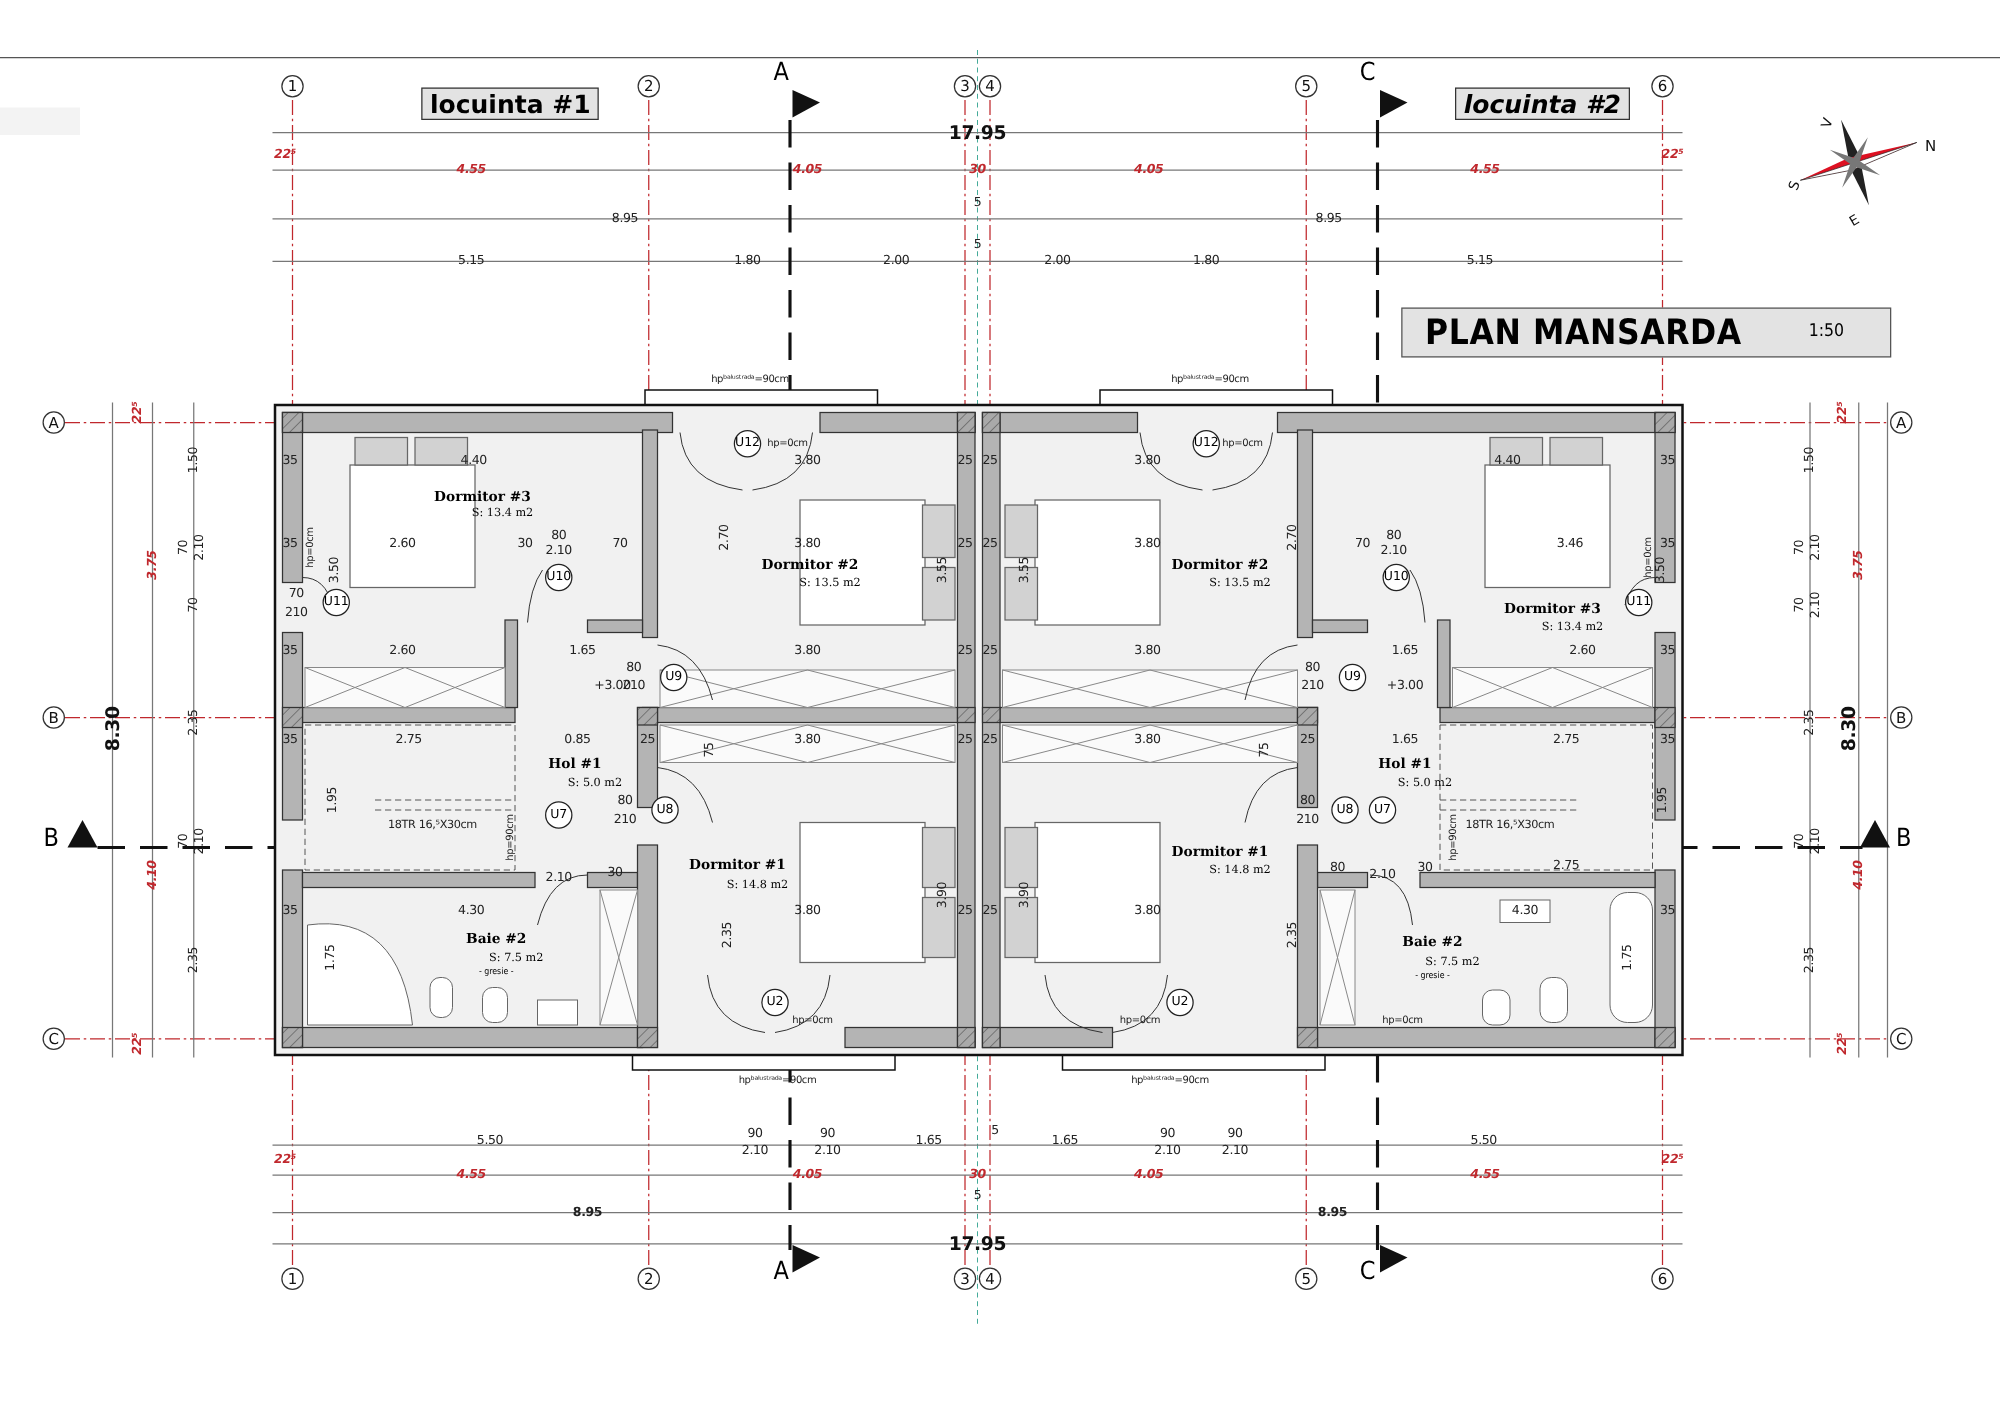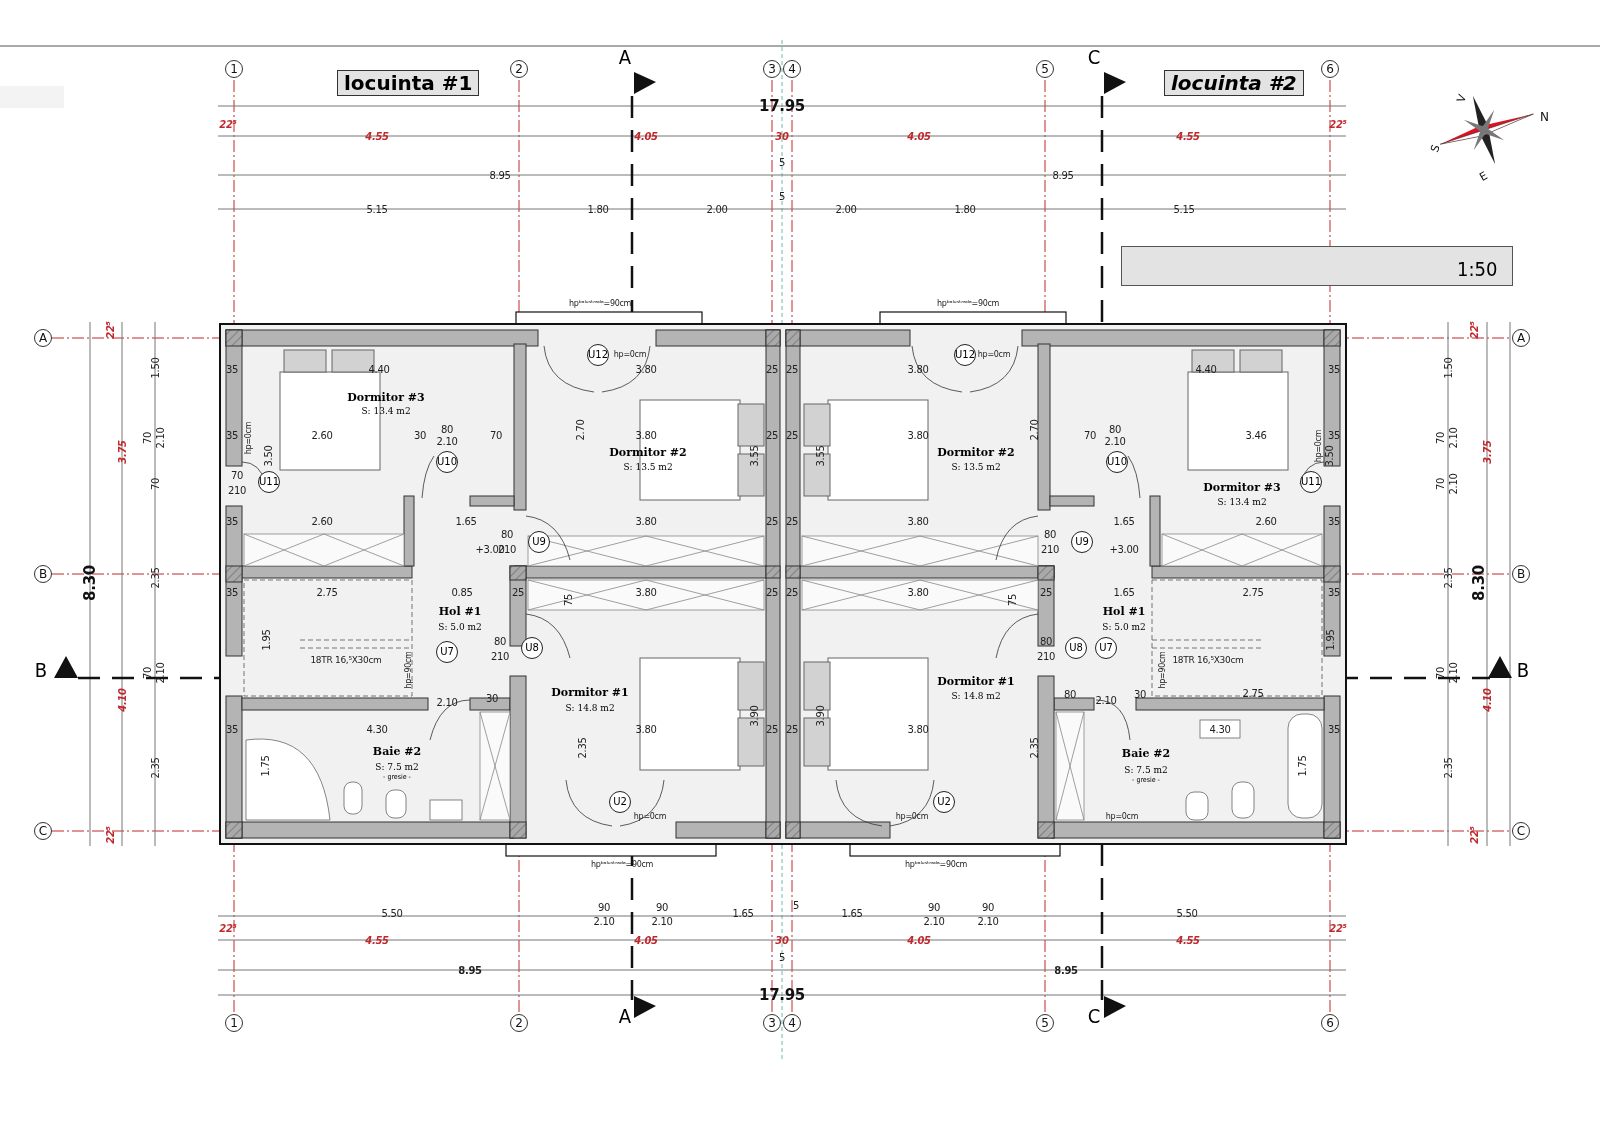--- a/index.html
+++ b/index.html
@@ -6,26 +6,26 @@
   body{width:1600px;height:1131px;position:relative;overflow:hidden;font-family:"DejaVu Sans Condensed","DejaVu Sans",sans-serif;}
   svg{position:absolute;left:0;top:0;}
   .lbl{position:absolute;white-space:nowrap;color:#111;font-family:"DejaVu Sans",sans-serif;}
   .dim{position:absolute;white-space:nowrap;font-size:10px;color:#222;transform:translate(-50%,-50%);font-family:"DejaVu Sans",sans-serif;letter-spacing:-0.3px;}
   .dim.red{color:#c0282d;font-style:italic;font-weight:bold;}
   .dim.big{font-size:15px;font-weight:bold;color:#111;}
   .dim.v{transform:translate(-50%,-50%) rotate(-90deg);}
   .bubble{position:absolute;width:16px;height:16px;border:1px solid #333;border-radius:50%;font-size:12px;line-height:16px;text-align:center;background:#fff;transform:translate(-50%,-50%);color:#111;font-family:"DejaVu Sans",sans-serif;}
   .tag{position:absolute;width:20px;height:20px;border:1px solid #222;border-radius:50%;font-size:10px;line-height:20px;text-align:center;background:#fff;transform:translate(-50%,-50%);font-family:"DejaVu Sans",sans-serif;}
   .room-name{position:absolute;font-family:"DejaVu Serif",serif;font-weight:bold;font-size:11px;transform:translate(-50%,-50%);white-space:nowrap;}
-  .room-area{position:absolute;font-family:"DejaVu Serif",serif;font-size:9px;transform:translate(-50%,-50%);white-space:nowrap;}
+  .room-area{position:absolute;font-family:"DejaVu Serif",serif;font-size:9px;transform:translate(-50%,-50%);white-space:nowrap;margin-left:16px;}
   .room-sub{position:absolute;font-size:7px;transform:translate(-50%,-50%);white-space:nowrap;}
   .unit-label{position:absolute;border:1px solid #333;background:#e3e3e3;font-weight:bold;font-size:20px;padding:0 6px;line-height:24px;font-family:"DejaVu Sans",sans-serif;}
   .title-box{position:absolute;left:1121px;top:246px;width:390px;height:38px;border:1px solid #555;background:#e3e3e3;}
   .title-text{position:absolute;left:18px;top:2px;font-size:28px;font-weight:bold;letter-spacing:0.5px;}
-  .scale-text{position:absolute;left:335px;top:10px;font-size:20px;}
+  .scale-text{position:absolute;left:325px;top:10px;font-size:14px;}
   .sec-letter{position:absolute;font-size:20px;transform:translate(-50%,-50%);}
 </style>
 </head>
 <body>
 
 <svg width="1600" height="1131">
   <defs>
     <pattern id="hatch" width="6" height="6" patternUnits="userSpaceOnUse" patternTransform="rotate(45)">
       <rect width="6" height="6" fill="#a9a9a9"></rect>
       <line x1="0" y1="0" x2="0" y2="6" stroke="#555" stroke-width="1"></line>
@@ -239,20 +239,21 @@
     <polygon points="-46,0 -4,-5 52,0 -4,5" fill="#d12"></polygon>
     <polygon points="-46,0 -4,0 52,0 -4,5" fill="#fff" stroke="#222" stroke-width="0.5"></polygon>
     <polygon points="-16,-16 0,-4 16,-16 4,0 16,16 0,4 -16,16 -4,0" fill="#777"></polygon>
   </g>
 </svg>
 
 <div class="unit-label" style="left:337px;top:70px;">locuinta #1</div>
 <div class="unit-label" style="left:1164px;top:70px;font-style:italic;">locuinta #2</div>
 
 <div class="title-box">
+  <span class="title-text">PLAN MANSARDA</span>
   <span class="scale-text">1:50</span>
 </div>
 
 <div class="lbl" style="left:1458px;top:92px;font-size:11px;transform:rotate(-70deg);">V</div>
 <div class="lbl" style="left:1540px;top:110px;font-size:12px;">N</div>
 <div class="lbl" style="left:1432px;top:142px;font-size:11px;transform:rotate(-70deg);">S</div>
 <div class="lbl" style="left:1480px;top:170px;font-size:11px;transform:rotate(-30deg);">E</div>
 
 <div class="bubble" style="left:234px;top:69px;">1</div>
 <div class="bubble" style="left:519px;top:69px;">2</div>

